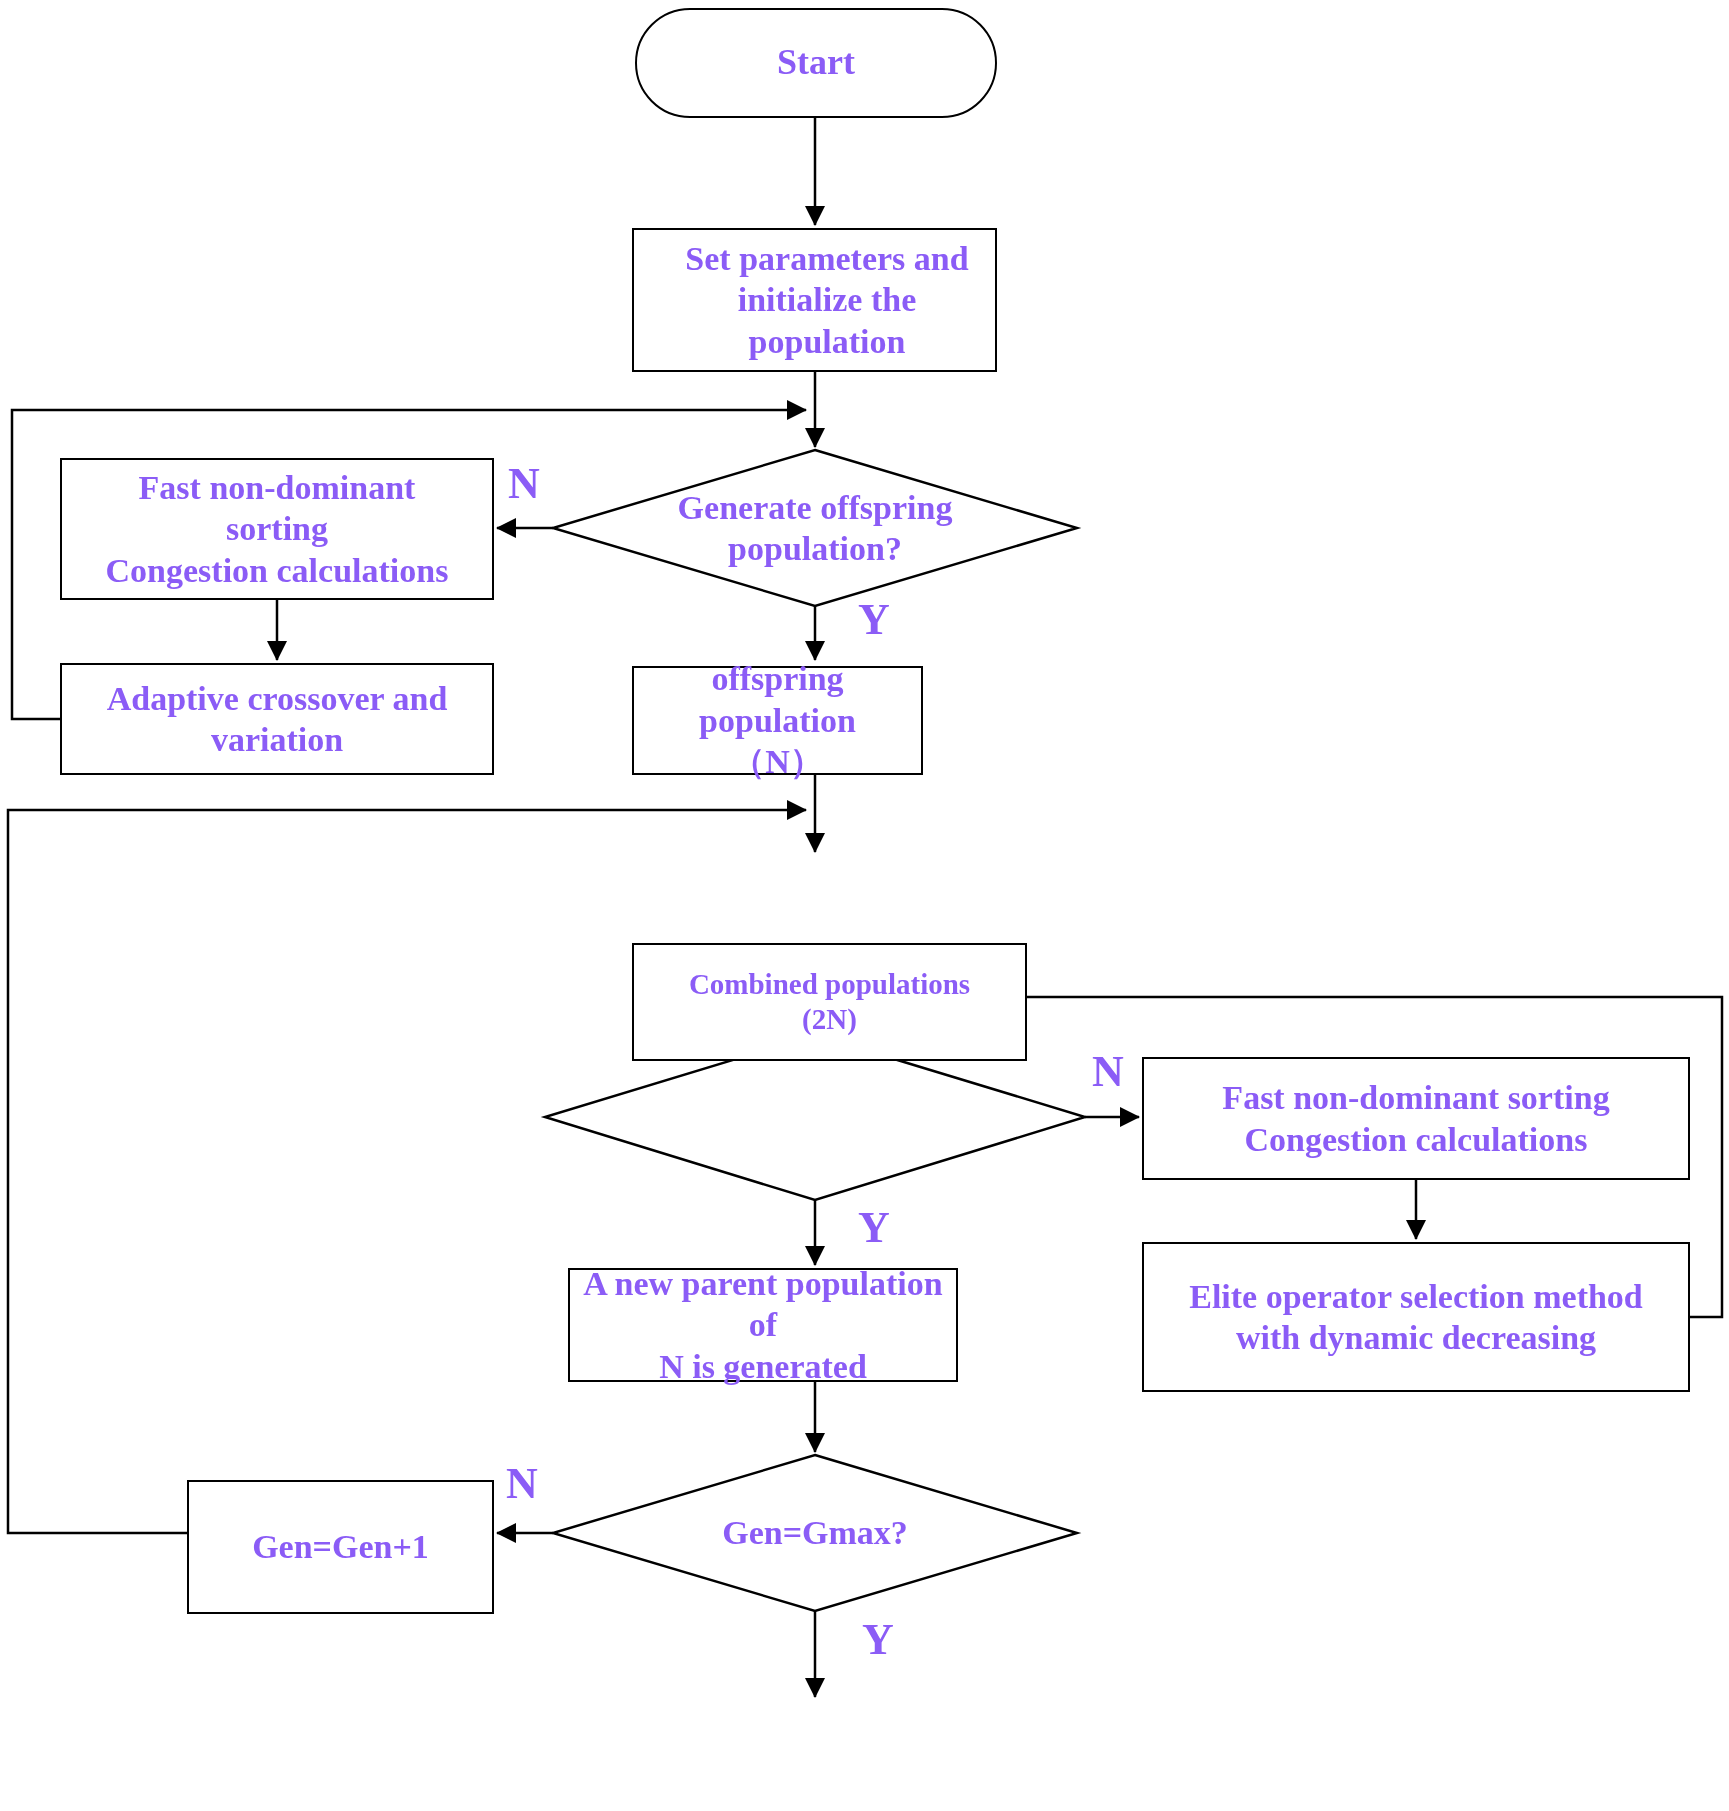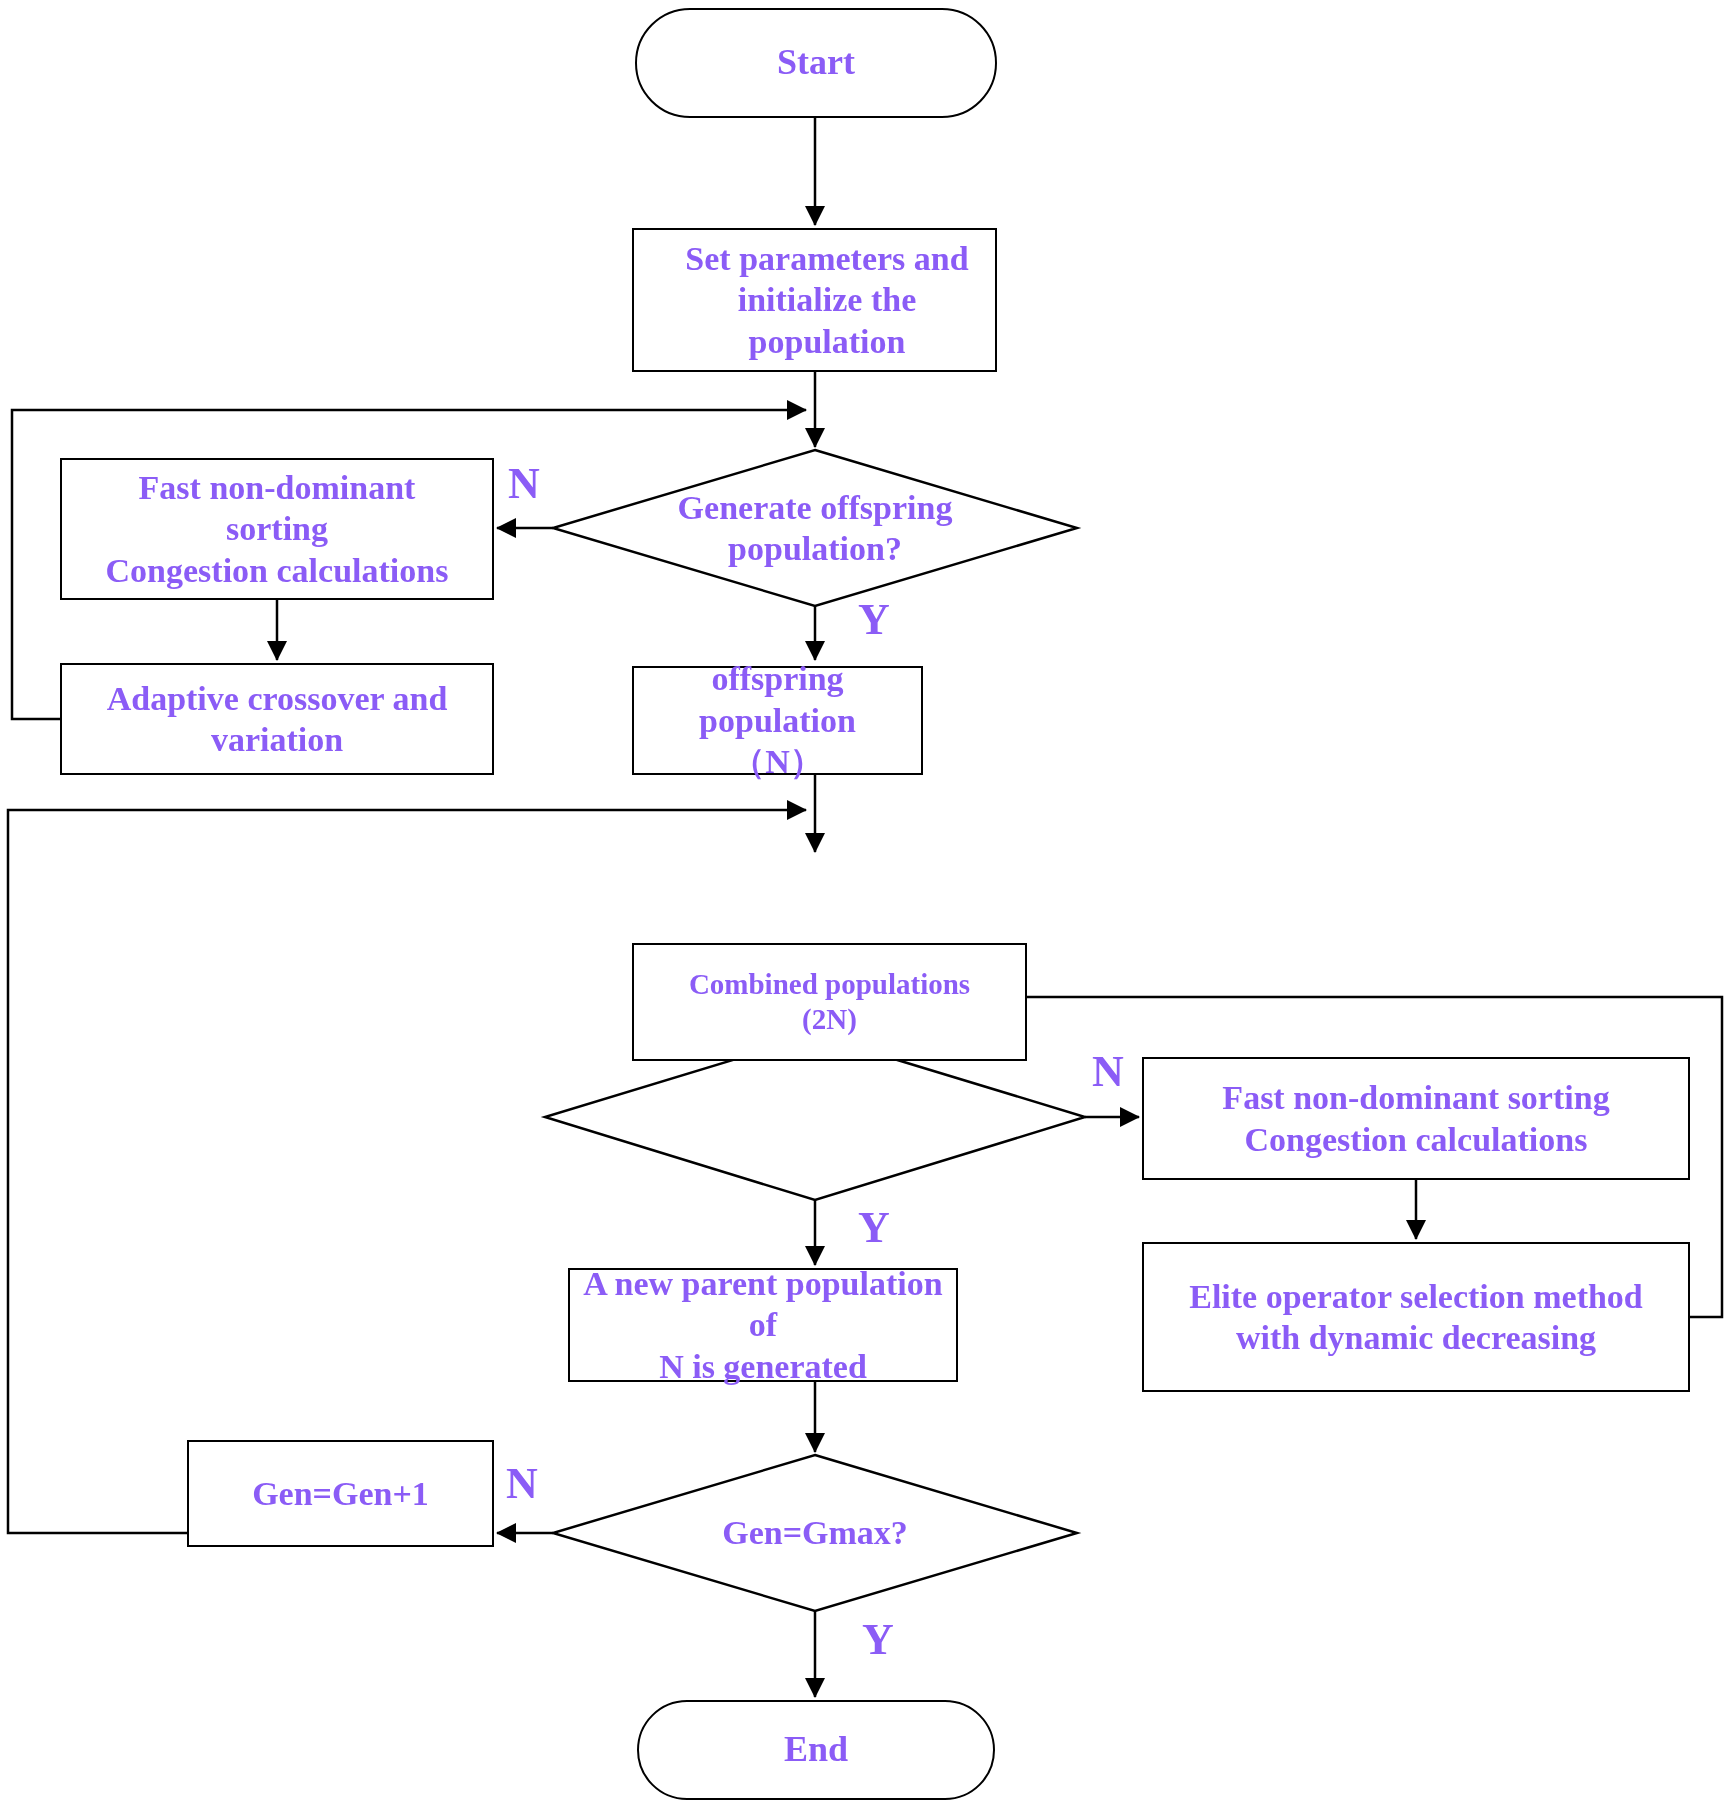--- a/index.html
+++ b/index.html
@@ -123,23 +123,22 @@
 Congestion calculations</div>
 
   <div class="node rect" style="left:1142px; top:1242px; width:548px; height:150px;">Elite operator selection method
 with dynamic decreasing</div>
 
   <div class="node rect" style="left:568px; top:1268px; width:390px; height:114px;">A new parent population of
 N is generated</div>
 
   <div class="node diamond-label" style="left:553px; top:1455px; width:524px; height:156px;">Gen=Gmax?</div>
 
-  <div class="node rect" style="left:187px; top:1440px; width:307px; height:107px;">Gen=Gen+1</div>
+  <div class="node rect" style="left:187px; top:1480px; width:307px; height:134px;">Gen=Gen+1</div>
 
-  <div class="node stadium big" style="left:637px; top:1700px; width:358px; height:100px;">End</div>
 
   <div class="yn" style="left:508px; top:462px;">N</div>
   <div class="yn" style="left:858px; top:598px;">Y</div>
   <div class="yn" style="left:1092px; top:1050px;">N</div>
   <div class="yn" style="left:858px; top:1206px;">Y</div>
   <div class="yn" style="left:506px; top:1462px;">N</div>
   <div class="yn" style="left:862px; top:1618px;">Y</div>
 
 </div>
 

